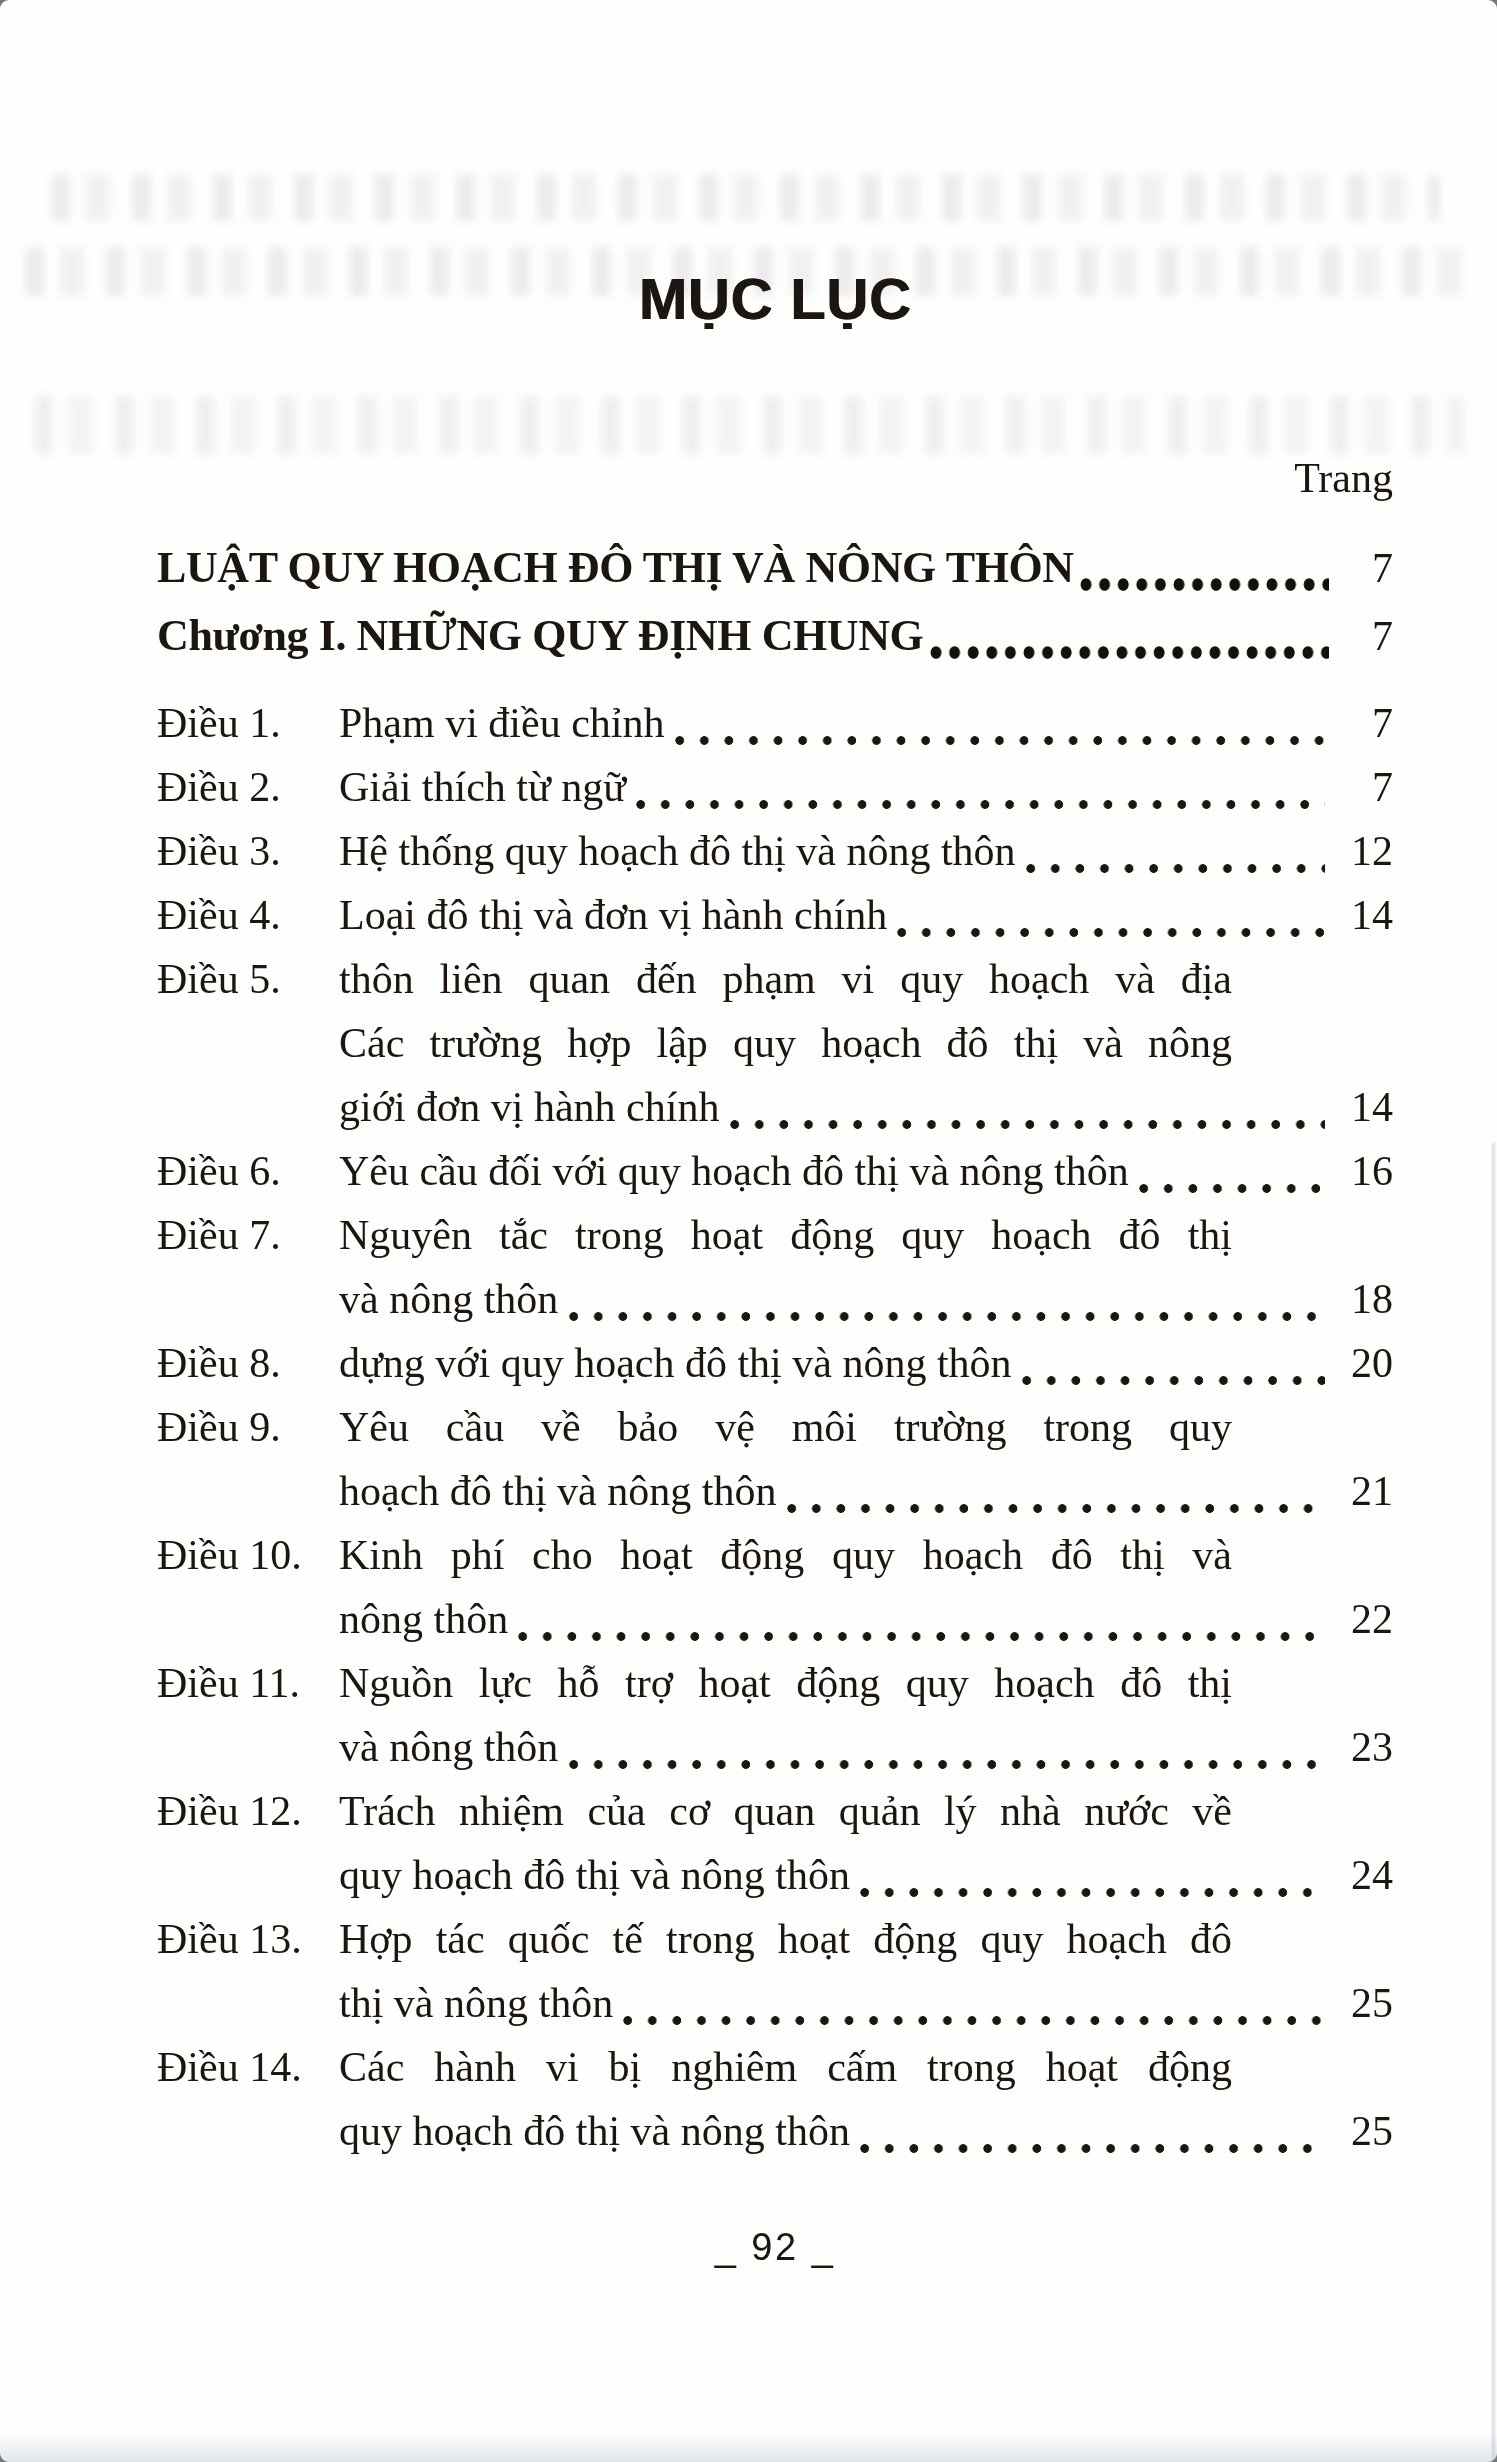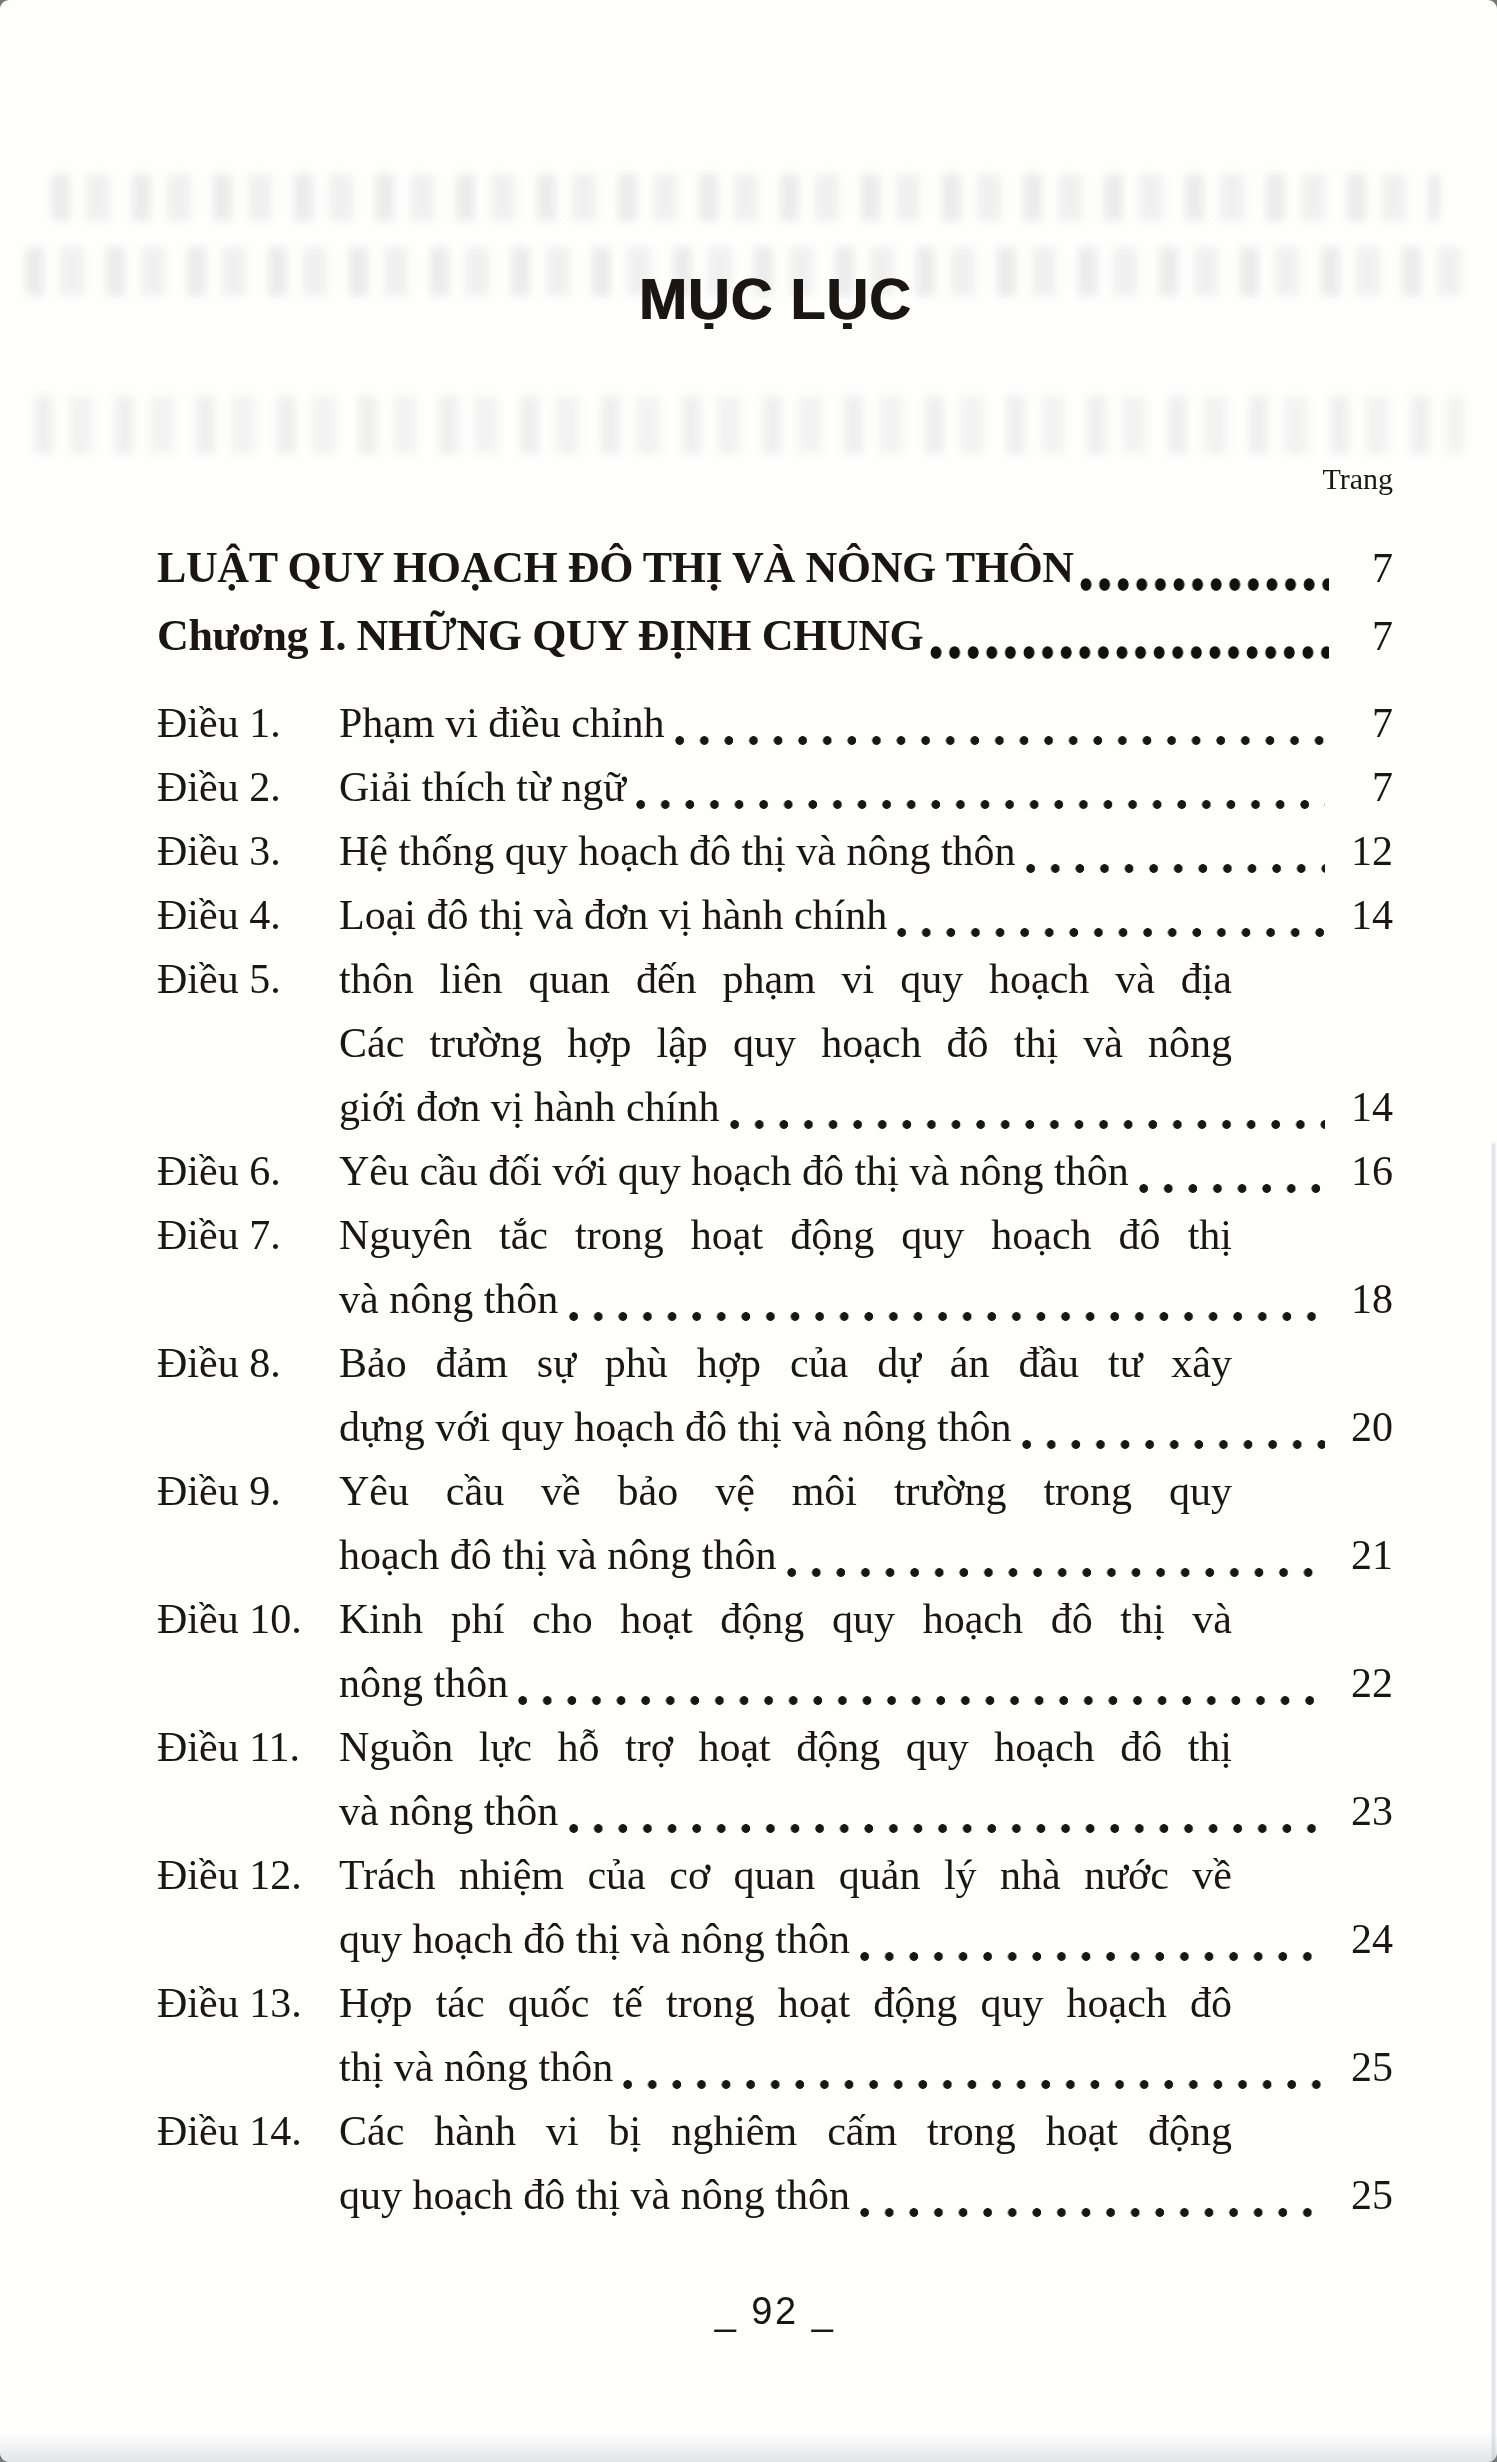--- a/index.html
+++ b/index.html
@@ -44,21 +44,21 @@
     font-family:"Liberation Sans","DejaVu Sans",sans-serif;
     font-weight:700;
     font-size:58px;
     line-height:64px;
     letter-spacing:0.8px;
     text-shadow:0.9px 0 0 currentColor;
   }
   .trang{
     margin-top:124px;
     text-align:right;
-    font-size:30px;
+    font-size:42px;
     line-height:47px;
   }
   .toc{margin-top:32px;font-size:42px;}
   .entry{display:flex;}
   .entry .num{flex:0 0 182px;}
   .entry .body{flex:1 1 auto;min-width:0;}
   .entry.article{line-height:64px;}
   .entry.heading{
     line-height:68px;
     font-weight:700;
@@ -219,21 +219,20 @@
           <span class="text">và nông thôn</span>
           <span class="leader"></span>
           <span class="pagenum">18</span>
         </div>
       </div>
     </div>
         <div class="entry article">
       <div class="num">Điều 8.</div>
       <div class="body">
 
-        <div class="line">Bảo đảm sự phù hợp của dự án đầu tư xây</div>
             <div class="lastline">
           <span class="text">dựng với quy hoạch đô thị và nông thôn</span>
           <span class="leader"></span>
           <span class="pagenum">20</span>
         </div>
       </div>
     </div>
         <div class="entry article">
       <div class="num">Điều 9.</div>
       <div class="body">

